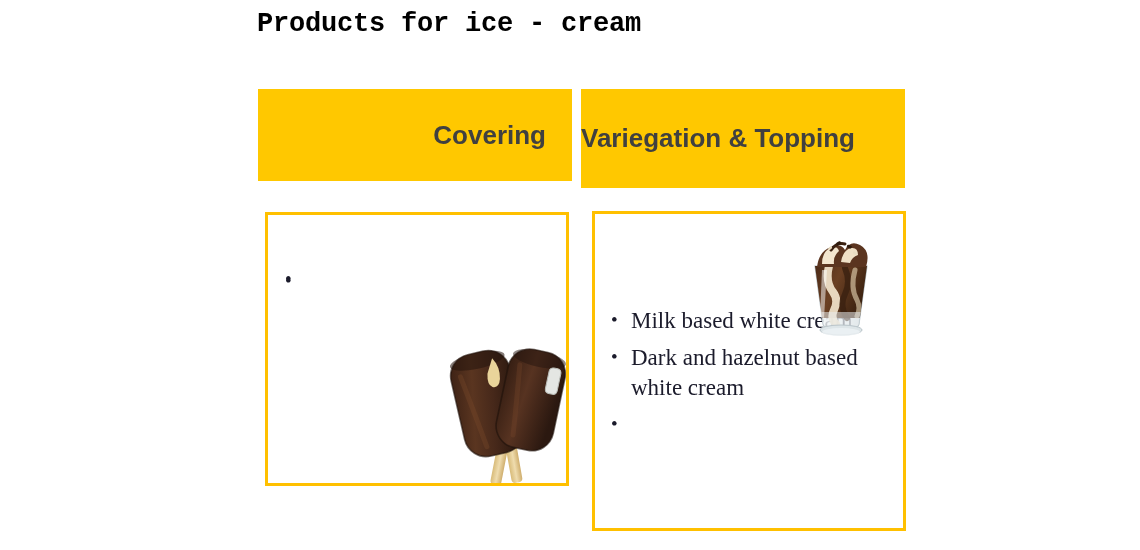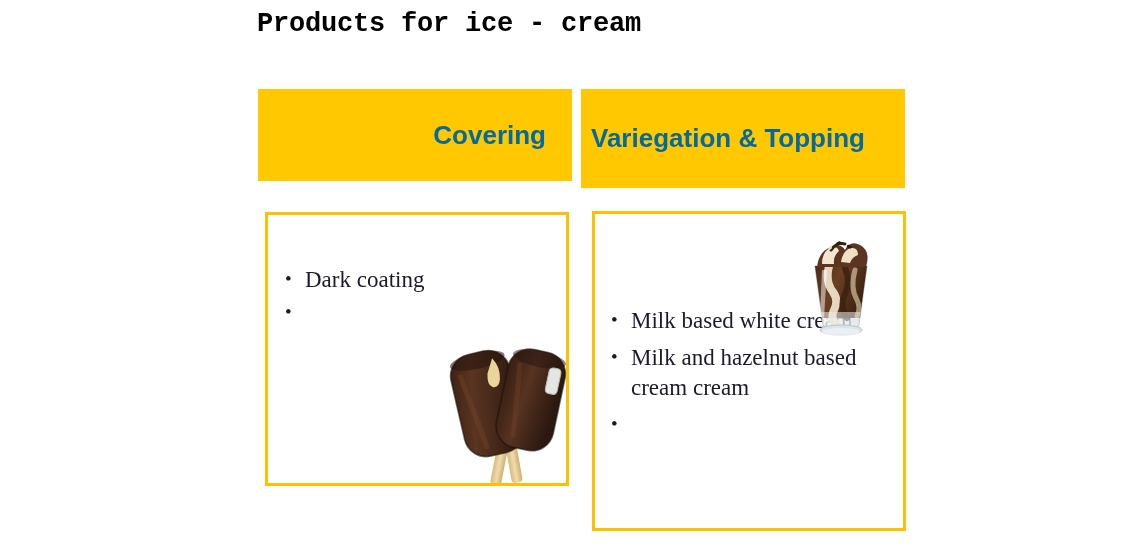--- a/index.html
+++ b/index.html
@@ -38,39 +38,38 @@
   .header-bar {
     position: absolute;
     background: #ffc800;
     display: flex;
     align-items: center;
     box-sizing: border-box;
   }
   .header-bar .bar-label {
     font-family: "Liberation Sans", sans-serif;
     font-weight: bold;
-    color: #0369a1;
+    color: #404040;
     font-size: 26px;
     white-space: nowrap;
   }
   #bar-covering {
     left: 258px;
     top: 89px;
     width: 314px;
     height: 92px;
     justify-content: flex-end;
     padding-right: 26px;
   }
   #bar-variegation {
     left: 581px;
     top: 89px;
     width: 324px;
     height: 99px;
     justify-content: flex-start;
-    padding-left: 10px;
   }
 
   
   .content-box {
     position: absolute;
     background: #ffffff;
     border: 3px solid #ffc000;
     box-sizing: border-box;
     overflow: hidden;
   }
@@ -154,21 +153,20 @@
 
   <div class="header-bar" id="bar-variegation">
     <span class="bar-label">Variegation &amp; Topping</span>
   </div>
 
   <div class="content-box" id="box-covering">
 
     <ul class="bullet-list" id="list-covering">
       <li>
         <span class="bullet-dot">•</span>
-        <span>Dark coating</span>
       </li>
       <li>
         <span class="bullet-dot">•</span>
       </li>
     </ul>
 
     <svg class="img-bars" viewBox="0 0 122 152">
       <defs>
         <linearGradient id="choc1" x1="0" y1="0" x2="1" y2="0.3">
           <stop offset="0%" stop-color="#3a2014"></stop>
@@ -214,21 +212,21 @@
 
   <div class="content-box" id="box-variegation">
 
     <ul class="bullet-list" id="list-variegation">
       <li>
         <span class="bullet-dot">•</span>
         <span>Milk based white cream</span>
       </li>
       <li>
         <span class="bullet-dot">•</span>
-        <span>Milk and hazelnut based cream cream</span>
+        <span>Dark and hazelnut based white cream</span>
       </li>
       <li>
         <span class="bullet-dot">•</span>
       </li>
     </ul>
 
     <svg class="img-sundae" viewBox="0 0 92 122">
       <defs>
         <linearGradient id="glassg" x1="0" y1="0" x2="1" y2="0">
           <stop offset="0%" stop-color="#e9eef0" stop-opacity="0.95"></stop>

